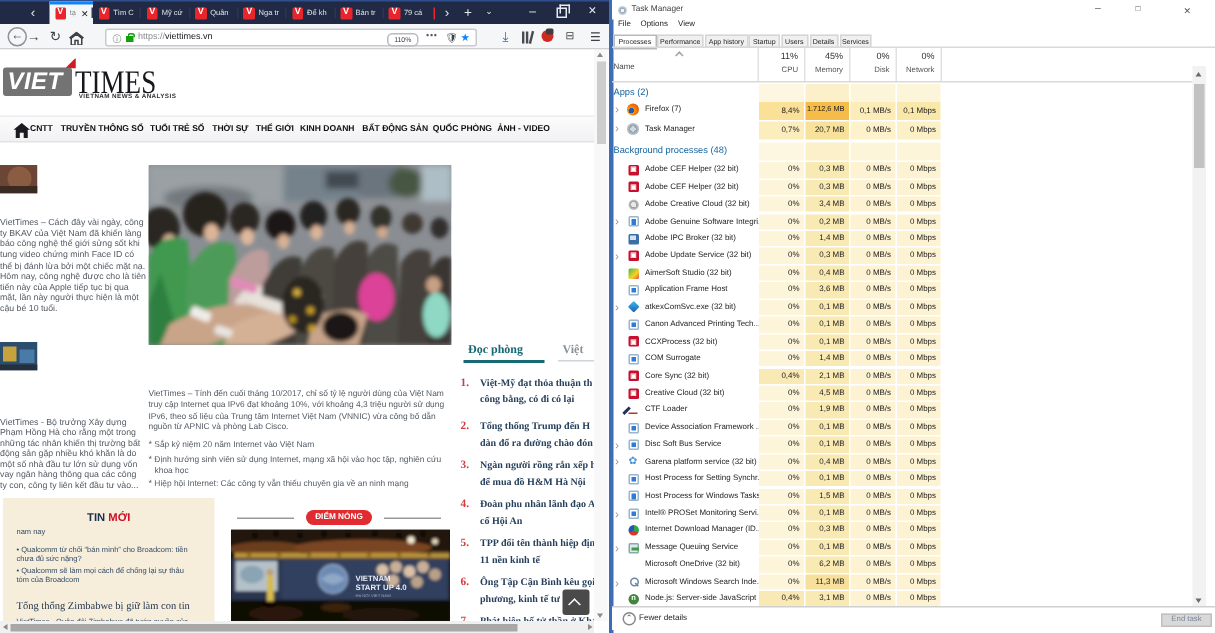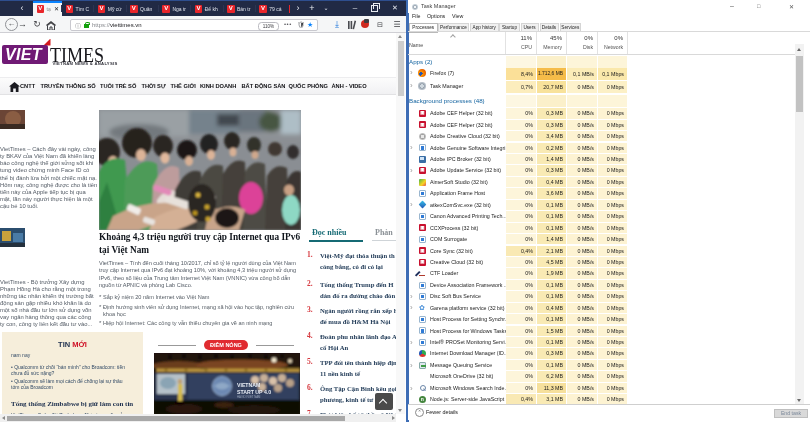--- a/index.html
+++ b/index.html
@@ -13,21 +13,21 @@
 .tab.active{background:#f5f6f7;color:#4a4a4f;}
 .tab.active .accent{position:absolute;left:0;top:0;width:100%;height:1.5px;background:#0a84ff;}
 .tabsep{position:absolute;top:4.5px;height:7px;width:1px;background:#2c3552;}
 .tbtn{position:absolute;top:0;height:16px;color:#e7eaf0;font-size:8px;line-height:16px;text-align:center;width:14px;}
 #navbar{position:absolute;left:0;top:16px;width:407px;height:17px;background:#f5f6f7;border-bottom:1px solid #cfcfd4;box-sizing:border-box;}
 .nicon{position:absolute;top:2.5px;color:#3f4044;font-size:9px;line-height:11px;text-align:center;width:12px;}
 #urlbar{position:absolute;left:70px;top:2.5px;width:248px;height:12px;background:#fff;border:1px solid #c9c9cf;border-radius:2px;box-sizing:border-box;font-size:6px;color:#2a2a2e;}
 
 #page{position:absolute;left:0;top:0;width:396px;height:414px;background:#fff;clip-path:inset(33px 0 0 0);}
 
-#logobox{position:absolute;left:2px;top:44.5px;width:46px;height:19.5px;background:#701a75;border-radius:2px;}
+#logobox{position:absolute;left:2px;top:44.5px;width:46px;height:19.5px;background:#737373;border-radius:2px;}
 #logobox span{position:absolute;left:3px;top:1.5px;font-weight:bold;font-style:italic;font-size:16px;color:#fff;letter-spacing:0.3px;font-family:"Liberation Sans",sans-serif;}
 #fold{position:absolute;left:43.5px;top:38.5px;width:7px;height:7px;background:#d31a20;clip-path:polygon(0 100%,100% 0,100% 100%);}
 #times{position:absolute;left:50px;top:41.5px;font-family:"Liberation Serif",serif;font-size:22px;color:#17171c;transform:scaleX(0.82);transform-origin:top left;}
 #tagline{position:absolute;left:52.5px;top:61px;font-size:4.2px;font-weight:bold;color:#2f2f38;letter-spacing:0.28px;}
 
 #menubar{position:absolute;left:0;top:77px;width:396px;height:18px;background:linear-gradient(#fcfcfc,#f1f1f3);border-top:1px solid #ededef;border-bottom:1px solid #e2e2e4;box-sizing:border-box;}
 #menubar .mi{position:absolute;top:5px;font-size:5.7px;font-weight:bold;color:#0e0e12;white-space:nowrap;}
 
 .lcol{position:absolute;font-size:5.85px;color:#525a64;line-height:7.15px;white-space:nowrap;}
 .athumb{position:absolute;width:25px;height:19px;}
@@ -256,31 +256,30 @@
 <ellipse cx="103" cy="93" rx="14" ry="19" fill="#2b2824"></ellipse>
 <circle cx="99" cy="85" r="2.5" fill="#d8b23c"></circle>
 <circle cx="108" cy="97" r="2.5" fill="#c8a22c"></circle>
 <circle cx="96" cy="103" r="2.5" fill="#b8921c"></circle>
 <circle cx="109" cy="109" r="2.5" fill="#c8a22c"></circle>
 <ellipse cx="128" cy="108" rx="12" ry="10" fill="#1a1816"></ellipse>
 <rect x="28" y="96" width="14" height="7" rx="2" transform="rotate(24 35 99)" fill="#f0ece8"></rect>
 <rect x="44" y="108" width="12" height="6" rx="2" transform="rotate(18 50 111)" fill="#e8e4e0"></rect>
 </g>
 </svg>
-      <div id="headline">Khoảng 4,3 triệu người truy cập Internet qua IPv6 tại Việt Nam</div>
       <div id="cbody">VietTimes – Tính đến cuối tháng 10/2017, chỉ số tỷ lệ người dùng của Việt Nam<br>truy cập Internet qua IPv6 đạt khoảng 10%, với khoảng 4,3 triệu người sử dụng<br>IPv6, theo số liệu của Trung tâm Internet Việt Nam (VNNIC) vừa công bố dẫn<br>nguồn từ APNIC và phòng Lab Cisco.</div>
       <div class="bullet" style="top:293.5px;"><span style="font-size:6px;">*</span> Sắp kỷ niệm 20 năm Internet vào Việt Nam</div>
       <div class="bullet" style="top:303.5px;"><span style="font-size:6px;">*</span> Định hướng sinh viên sử dụng Internet, mạng xã hội vào học tập, nghiên cứu<br><span style="visibility:hidden;font-size:6px;">* </span>khoa học</div>
       <div class="bullet" style="top:320px;"><span style="font-size:6px;">*</span> Hiệp hội Internet: Các công ty vẫn thiếu chuyên gia về an ninh mạng</div>
       <div id="tinmoi">
         <h3>TIN <b>MỚI</b></h3>
         <div class="tx" style="top:20px;">nam nay</div>
         <div class="tx" style="top:32px;">•&nbsp;Qualcomm từ chối “bán mình” cho Broadcom: tiền<br>chưa đủ sức nặng?</div>
         <div class="tx" style="top:46px;">•&nbsp;Qualcomm sẽ làm mọi cách để chống lại sự thâu<br>tóm của Broadcom</div>
-        <div class="tx" style="top:68px;font-size:7px;font-weight:bold;color:#1d2f4e;font-family:'Liberation Serif',serif;line-height:8px;width:132px;">Tổng thống Zimbabwe bị giữ làm con tin</div>
+        <div class="tx" style="top:68px;font-size:7px;font-weight:normal;color:#1d2f4e;font-family:'Liberation Serif',serif;line-height:8px;width:132px;">Tổng thống Zimbabwe bị giữ làm con tin</div>
         <div class="tx" style="top:79.5px;">VietTimes - Quân đội Zimbabwe đã tước quyền của</div>
       </div>
       <div id="dn">
         <div class="dnline" style="left:4px;"></div>
         <div class="dnline" style="left:102px;"></div>
         <div id="dnpill">ĐIỂM NÓNG</div>
       </div>
       <svg style="position:absolute;left:154px;top:353px;" width="146" height="61" viewBox="0 0 146 61">
 <defs>
           <filter id="bl3" x="-20%" y="-20%" width="140%" height="140%">
@@ -329,22 +328,22 @@
           <ellipse cx="100" cy="57" rx="26" ry="5" fill="#241408"></ellipse>
           <ellipse cx="70" cy="52" rx="10" ry="3" fill="#3a2410"></ellipse>
 <rect x="24" y="31" width="4.5" height="17" fill="#d5bb4e"></rect>
 <circle cx="26" cy="28.5" r="2.4" fill="#c0a070"></circle>
 <ellipse cx="26" cy="50" rx="5" ry="2" fill="#0a0604"></ellipse>
 </g>
 <text x="83" y="34" fill="#e8edf5" font-size="5.2" font-family="Liberation Sans" font-weight="bold">VIETNAM</text>
 <text x="83" y="40.5" fill="#e8edf5" font-size="5.2" font-family="Liberation Sans" font-weight="bold">START UP 4.0</text>
 <text x="83" y="45" fill="#9aa6bb" font-size="2.8" font-family="Liberation Sans">HA NOI  VIET NAM</text>
 </svg>
-      <div id="dntab">Đọc nhiều</div>
-      <div id="phtab">Phản</div>
+      <div id="dntab">Đọc phòng</div>
+      <div id="phtab">Việt</div>
       <div id="tabuline"></div>
       <div style="position:absolute;left:372px;top:240px;width:26px;height:1px;background:#cfd4d8;"></div>
       <div class="rnum" style="top:250px;">1.</div>
       <div class="ritem" style="top:250px;">Việt-Mỹ đạt thỏa thuận th<br>công bằng, có đi có lại</div>
       <div class="rnum" style="top:279px;">2.</div>
       <div class="ritem" style="top:279px;">Tổng thống Trump đến H<br>dàn đổ ra đường chào đón</div>
       <div class="rnum" style="top:304.5px;">3.</div>
       <div class="ritem" style="top:304.5px;">Ngàn người rồng rắn xếp hà<br>để mua đồ H&amp;M Hà Nội</div>
       <div class="rnum" style="top:330.5px;">4.</div>
       <div class="ritem" style="top:330.5px;">Đoàn phu nhân lãnh đạo APEC<br>cố Hội An</div>

